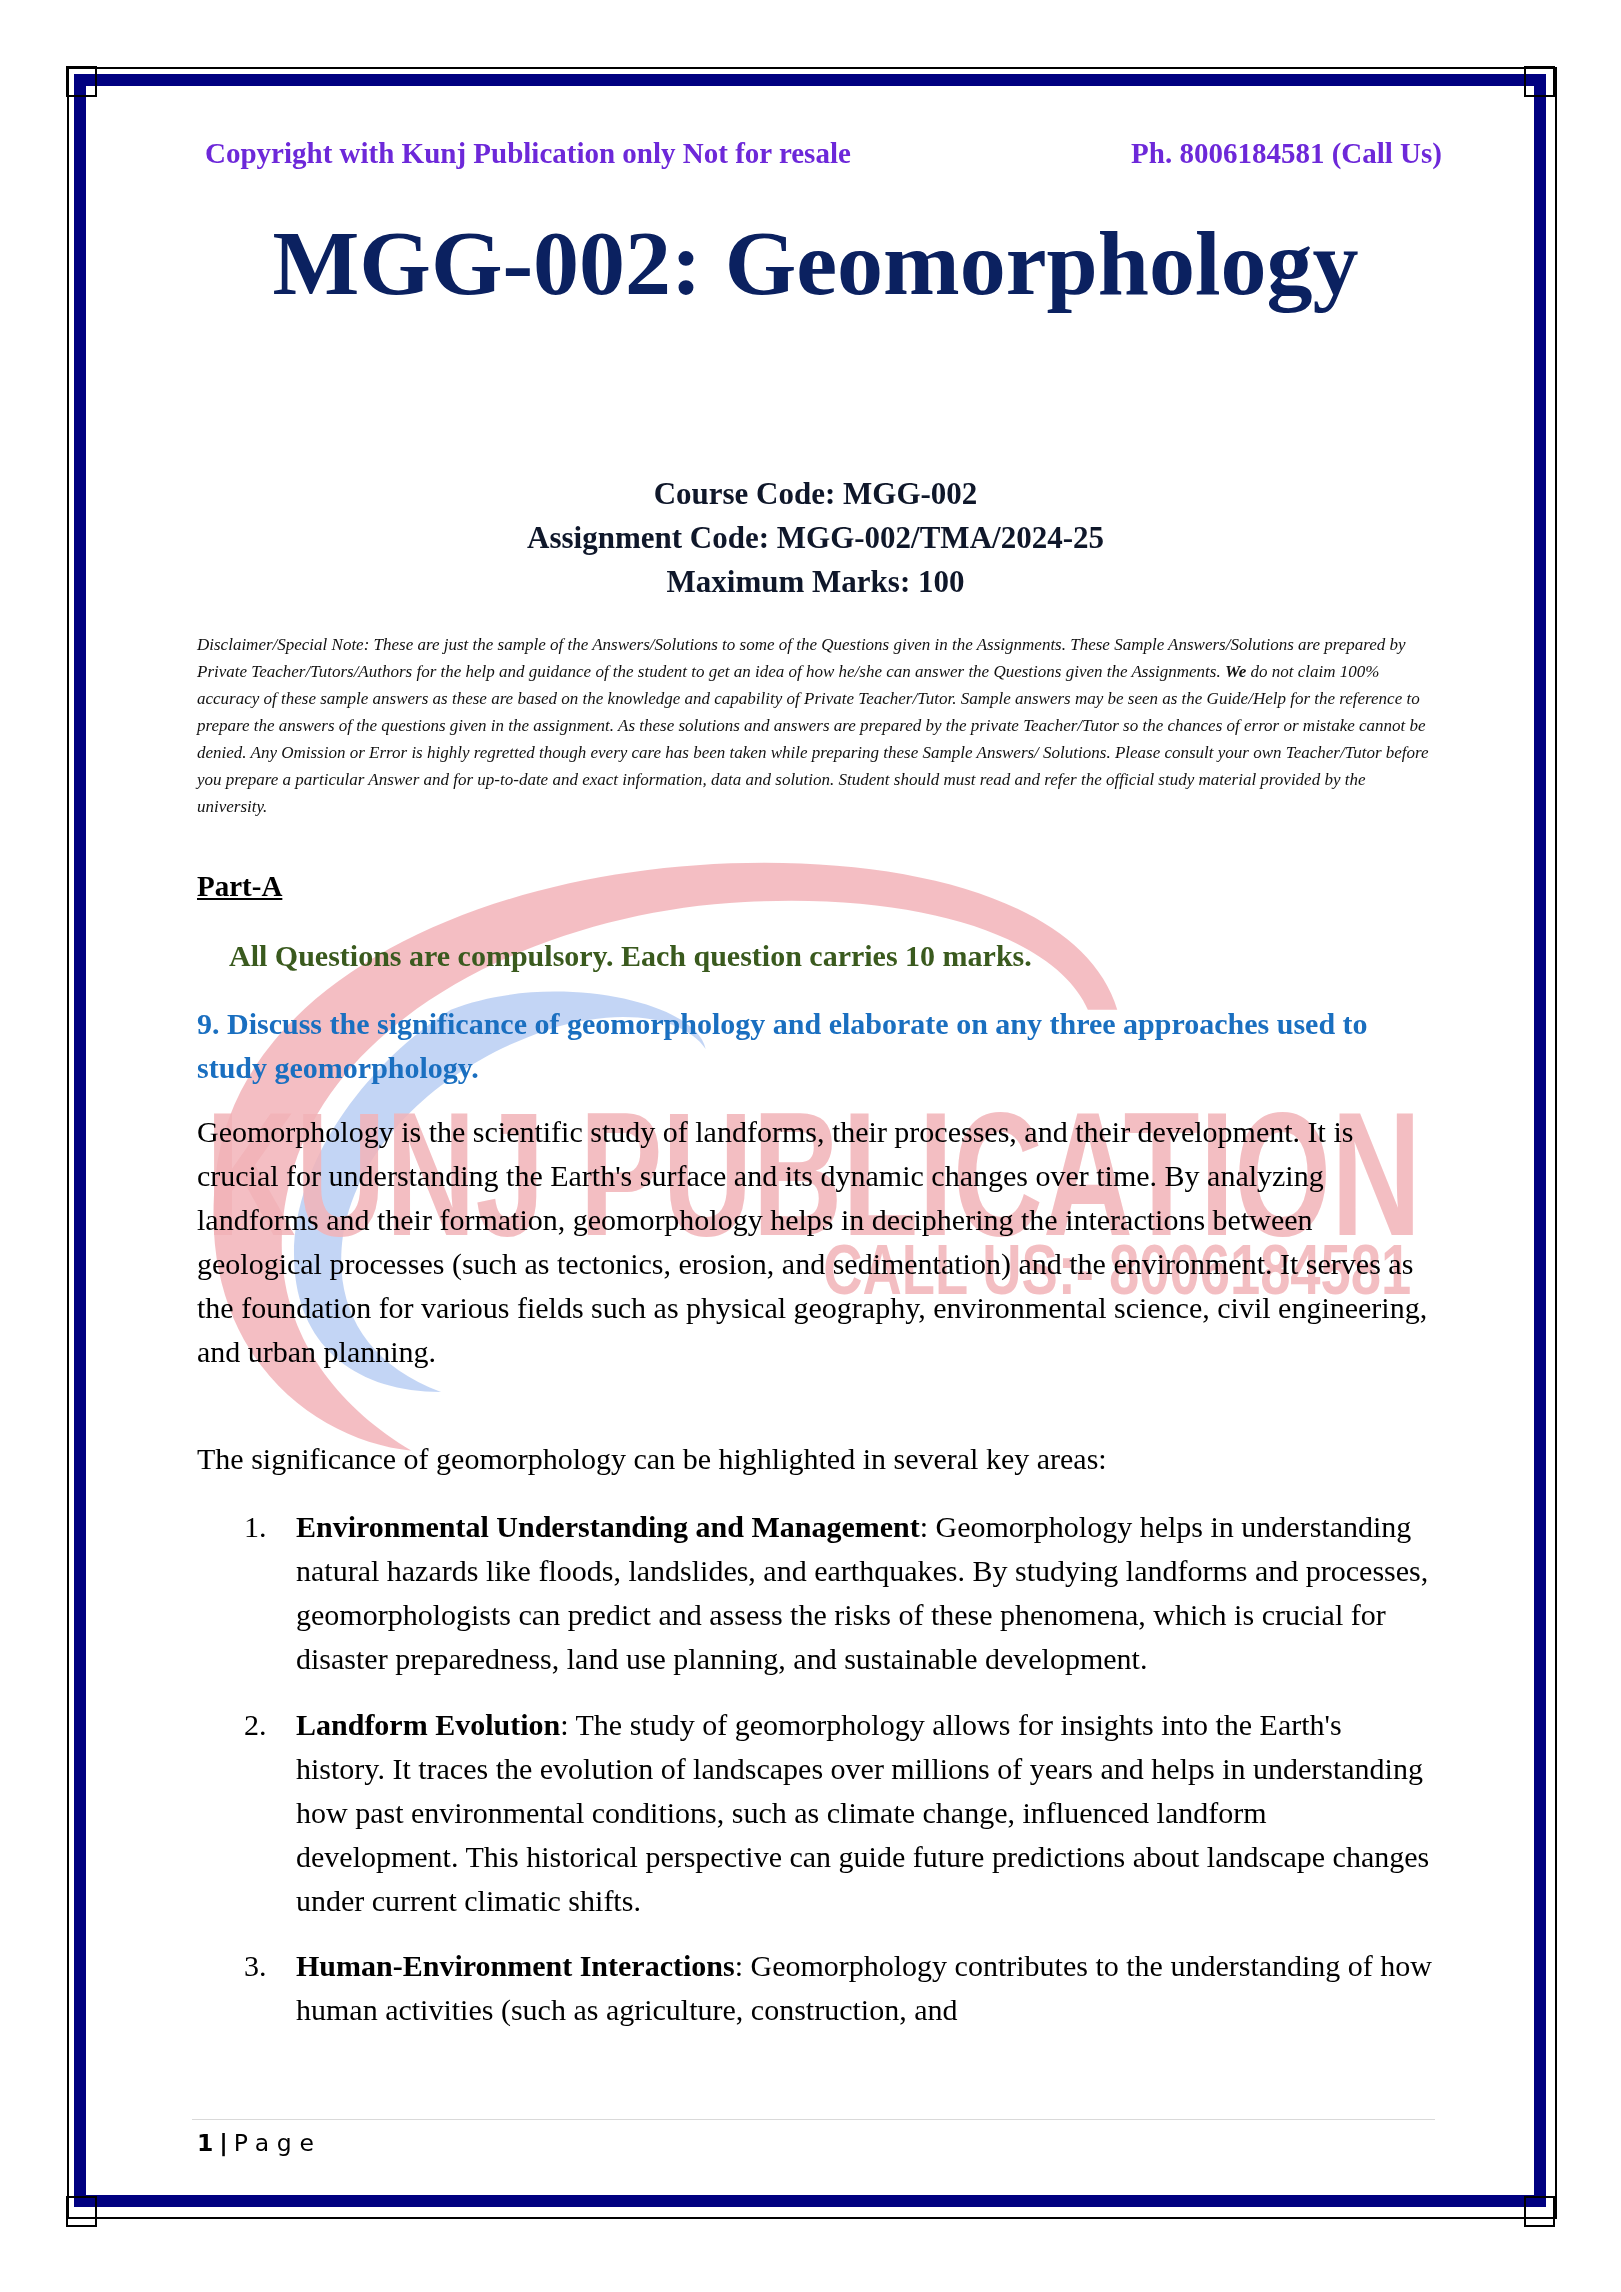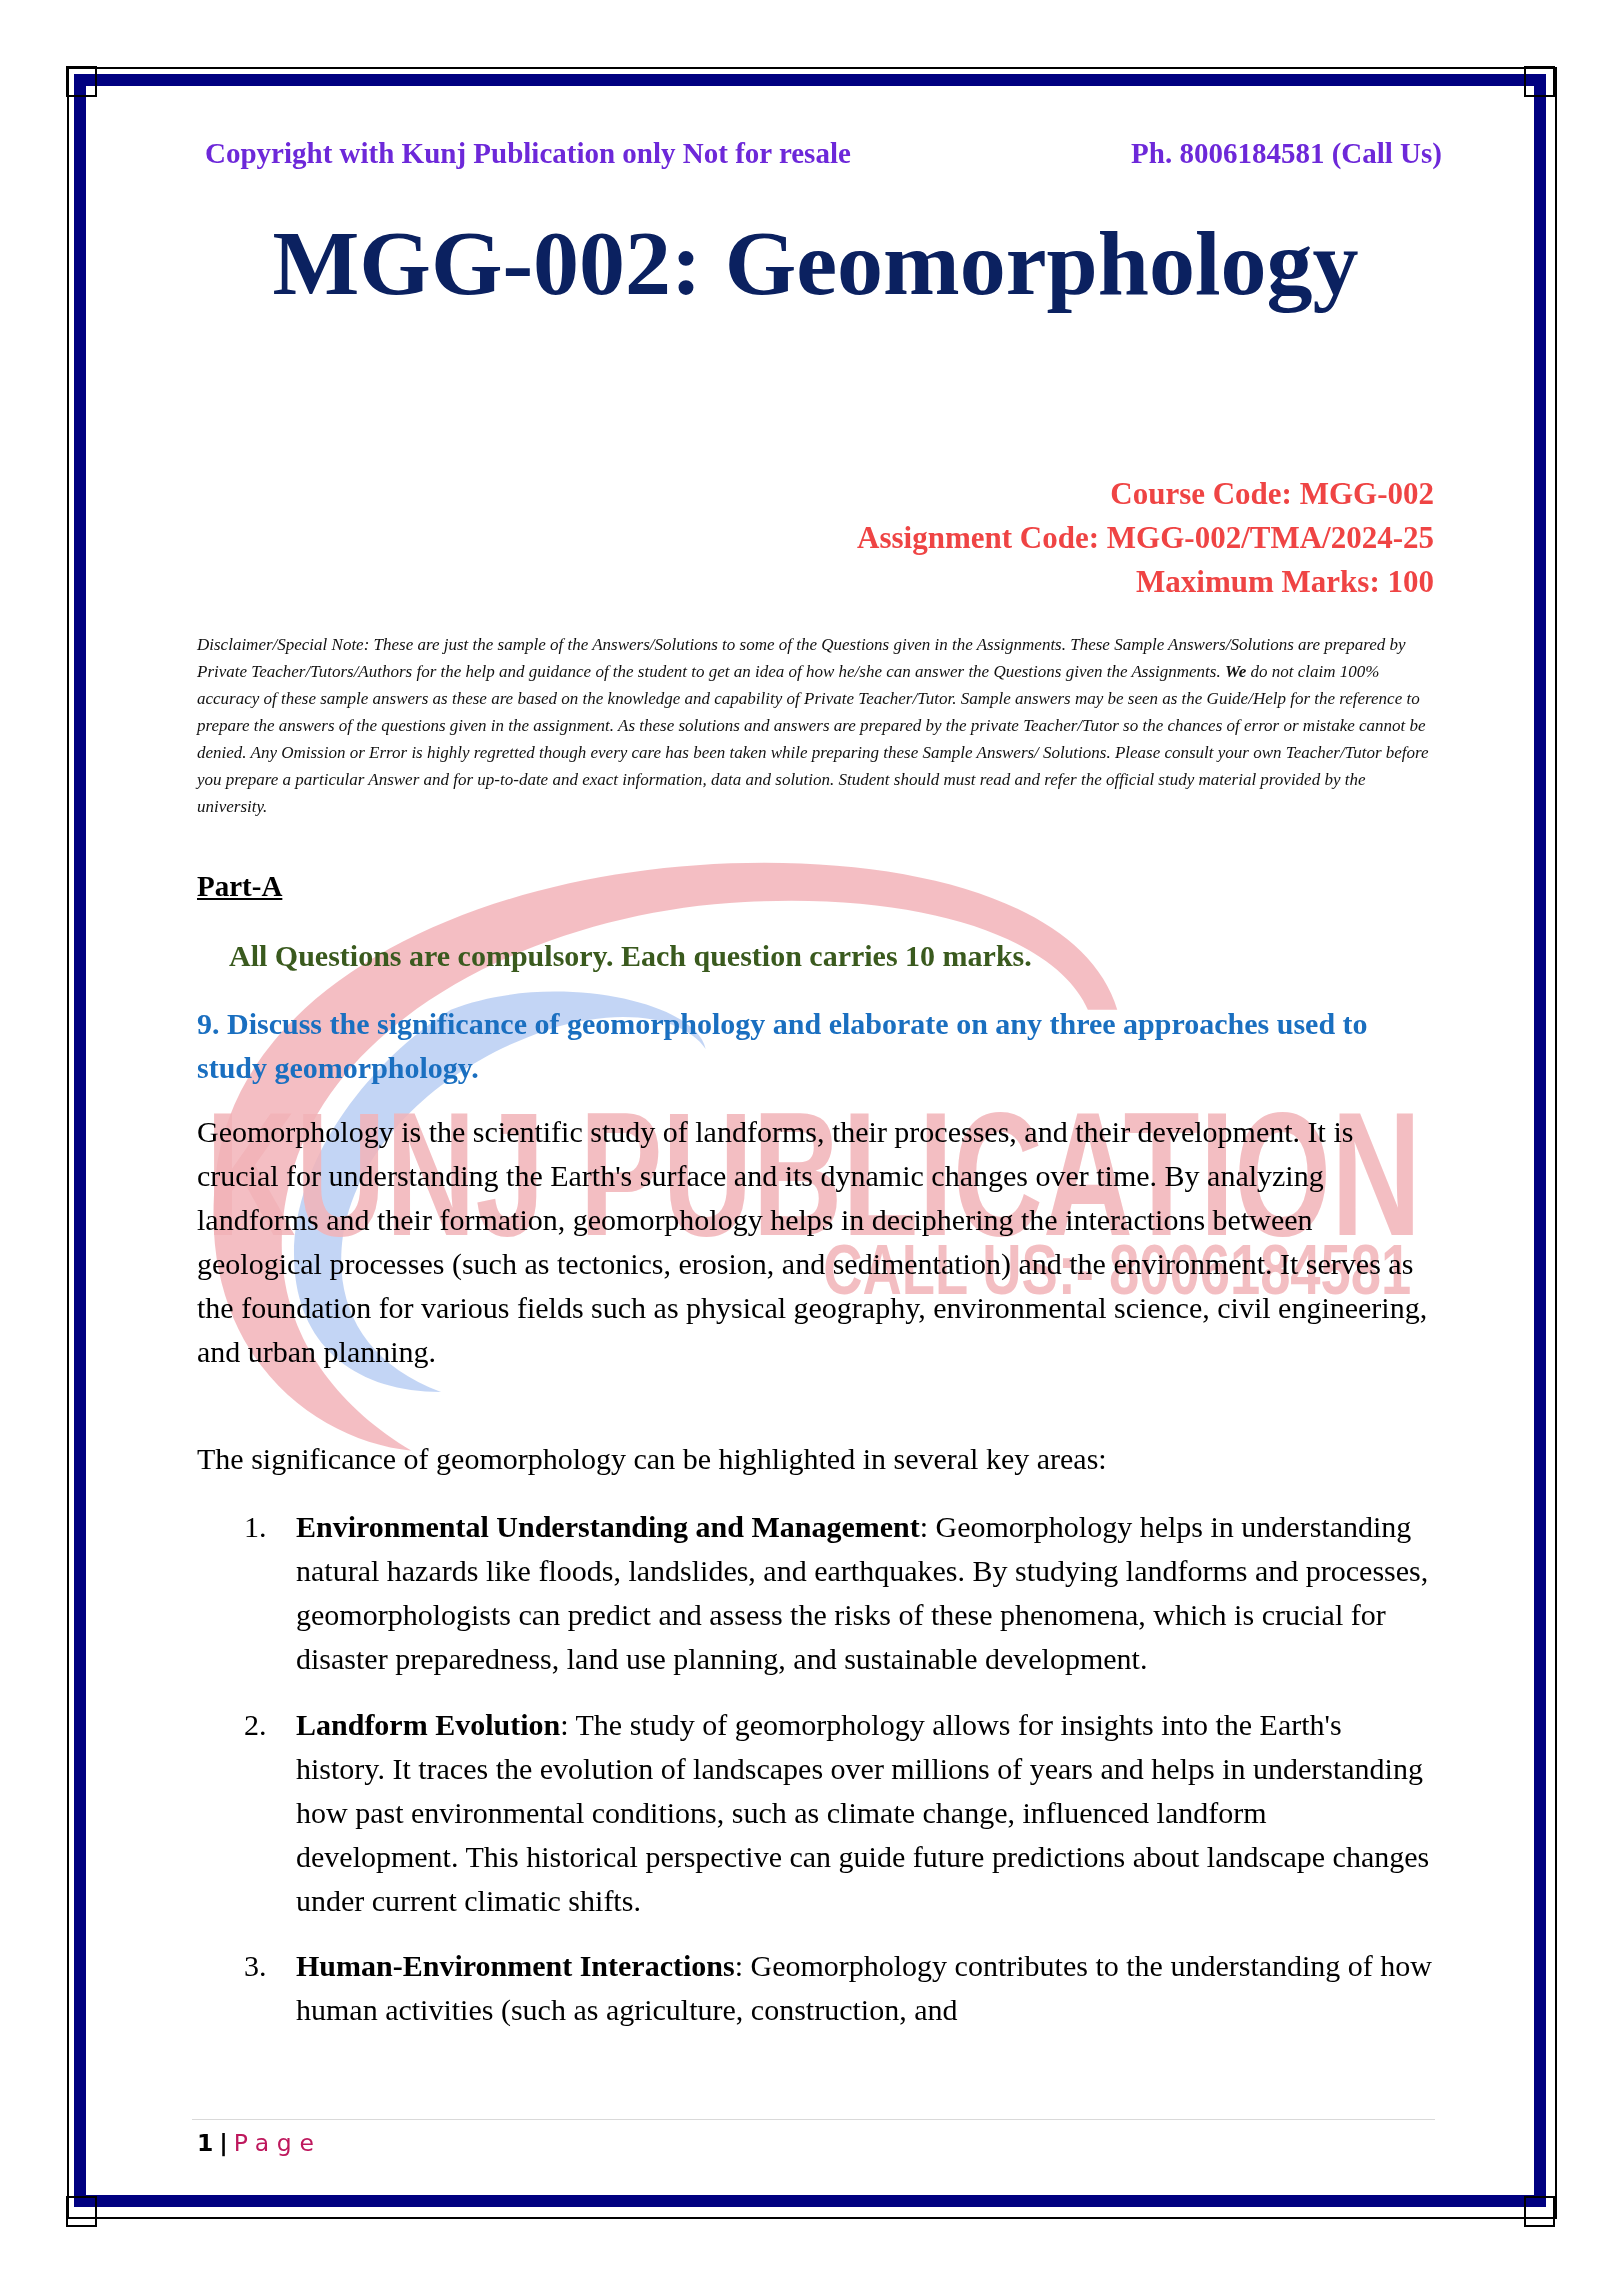--- a/index.html
+++ b/index.html
@@ -25,22 +25,22 @@
     position: absolute; left: 205px; top: 137px; width: 1237px;
     font-weight: bold; font-size: 29px; color: #6d28d9; letter-spacing: 0px;
     display: flex; justify-content: space-between; gap: 8px;
   }
   .copyright span { white-space: nowrap; }
   .title {
     position: absolute; left: 197px; top: 198px; width: 1237px; text-align: center;
     font-weight: bold; font-size: 92px; color: #0b2160; margin-top: 12px;
   }
   .codes {
-    position: absolute; left: 197px; top: 472px; width: 1237px; text-align: right;
-    font-weight: bold; font-size: 31px; color: #ef4444; line-height: 44px;
+    position: absolute; left: 197px; top: 472px; width: 1237px; text-align: center;
+    font-weight: bold; font-size: 31px; color: #0f172a; line-height: 44px;
   }
   .disclaimer {
     position: absolute; left: 197px; top: 631px; width: 1237px;
     font-style: italic; font-size: 17px; line-height: 27px; color: #111;
   }
   .disclaimer b { font-style: italic; margin-top: 7px; }
   .part-title {
     position: absolute; left: 197px; top: 870px; width: 1237px; text-align: left;
     font-weight: bold; font-size: 29px; color: #000; text-decoration: underline;
   }
@@ -68,21 +68,21 @@
 
   .footer-line {
     position: absolute; left: 192px; top: 2119px; width: 1243px; height: 1px; background: #d9d9d9;
   }
   .footer {
     position: absolute; left: 197px; top: 2129px;
     font-family: "DejaVu Sans", sans-serif; font-size: 23.5px; color: #000;
   }
   .footer .pnum { font-weight: bold; }
   .footer .sep { font-weight: bold; margin: 0 5.9px; }
-  .footer .plabel { color: #be185d; letter-spacing: 7.8px; }
+  .footer .plabel { color: #000000; letter-spacing: 7.8px; }
 </style>
 </head>
 <body>
 
 <div class="border-black-outer"></div>
 <div class="border-blue"></div>
 <div class="corner" style="left:66px;top:66px;"></div>
 <div class="corner" style="left:1524px;top:66px;"></div>
 <div class="corner" style="left:66px;top:2196px;"></div>
 <div class="corner" style="left:1524px;top:2196px;"></div>

